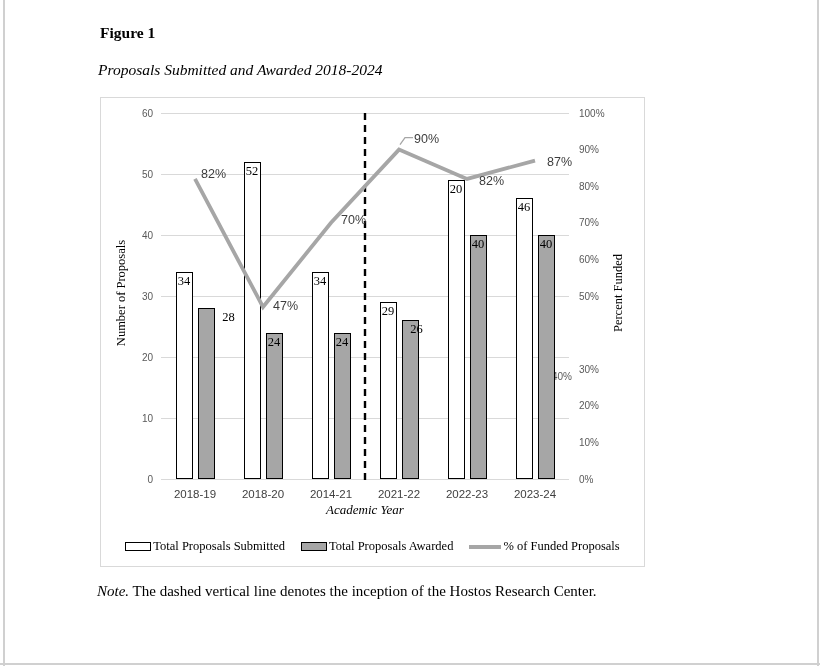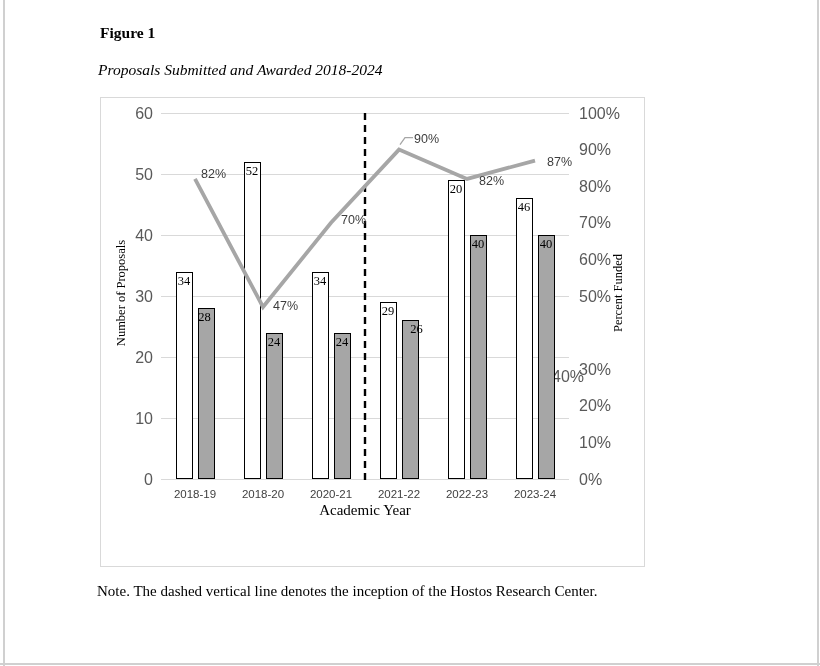--- a/index.html
+++ b/index.html
@@ -9,52 +9,66 @@
   #edge-left{left:3px;top:0;width:2px;height:100%;}
   #edge-right{right:1px;top:0;width:2px;height:100%;}
   #edge-bottom{left:0;bottom:1px;width:100%;height:2px;}
   #figure-label{position:absolute;left:100px;top:24px;font-size:15.5px;font-weight:bold;color:#000;}
   #figure-title{position:absolute;left:98px;top:61px;font-size:15.5px;font-style:italic;color:#000;}
   #chart{position:absolute;left:100px;top:97px;width:543px;height:468px;border:1px solid #d9d9d9;
          background:#fff;font-family:"Liberation Sans", sans-serif;}
   .vtitle{position:absolute;white-space:nowrap;font-family:"Liberation Serif", serif;
           font-size:12.5px;color:#000;transform:translate(-50%,-50%) rotate(-90deg);}
   #x-axis-title{position:absolute;left:60px;width:408px;top:404px;text-align:center;
-          font-family:"Liberation Serif", serif;font-size:15px;color:#000;}
+          font-family:"Liberation Serif", serif;font-size:13px;color:#000;font-style:italic;}
   #legend{position:absolute;left:0;right:0;top:441px;display:flex;justify-content:center;
           align-items:center;gap:16px;font-family:"Liberation Serif", serif;font-size:12.5px;color:#000;}
   .legend-item{display:flex;align-items:center;gap:2px;}
   .swatch-bar{width:26px;height:9px;border:1px solid #000;box-sizing:border-box;}
   .swatch-line{width:32px;height:4px;}
   .gridline{position:absolute;height:1px;}
-  .ytick{position:absolute;font-size:16px;line-height:15px;}
+  .ytick{position:absolute;font-size:10px;line-height:15px;}
   .xtick{position:absolute;font-size:11.5px;line-height:14px;text-align:center;}
   .bar{position:absolute;border:1px solid #000;box-sizing:border-box;}
   .bar-label{position:absolute;text-align:center;font-family:"Liberation Serif", serif;
              font-size:12.5px;line-height:14px;color:#000;}
   .line-label{position:absolute;font-size:12.5px;line-height:15px;color:#3d3d3d;white-space:nowrap;}
   #chart-svg{position:absolute;left:0;top:0;pointer-events:none;}
   #note{position:absolute;left:97px;top:583px;font-size:15px;color:#000;}
-  #note .prefix{margin-top:47px;}
+  #note .prefix{font-style:italic;margin-top:47px;}
 </style>
 </head>
 <body>
 
 <div id="edge-left" class="edge"></div>
 <div id="edge-right" class="edge"></div>
 <div id="edge-bottom" class="edge"></div>
 
 <div id="figure-label">Figure 1</div>
 <div id="figure-title">Proposals Submitted and Awarded 2018-2024</div>
 
 <div id="chart">
   <div class="vtitle" style="left:20px;top:195px;">Number of Proposals</div>
   <div class="vtitle" style="left:517px;top:195px;">Percent Funded</div>
   <div id="x-axis-title">Academic Year</div>
 
+  <div id="legend">
+    <div class="legend-item">
+      <span class="swatch-bar" style="background: rgb(255, 255, 255);"></span>
+      <span>Total Proposals Submitted</span>
+    </div>
+    <div class="legend-item">
+      <span class="swatch-bar" style="background: rgb(166, 166, 166);"></span>
+      <span>Total Proposals Awarded</span>
+    </div>
+    <div class="legend-item">
+      <span class="swatch-line" style="background: rgb(166, 166, 166);"></span>
+      <span>% of Funded Proposals</span>
+    </div>
+  </div>
 <div class="gridline" style="left: 60px; top: 380.5px; width: 408px; background: rgb(217, 217, 217);"></div>
     <div class="ytick" style="right: 491px; top: 373.5px; color: rgb(89, 89, 89);">0</div>
     <div class="gridline" style="left: 60px; top: 319.5px; width: 408px; background: rgb(217, 217, 217);"></div>
     <div class="ytick" style="right: 491px; top: 312.5px; color: rgb(89, 89, 89);">10</div>
     <div class="gridline" style="left: 60px; top: 258.5px; width: 408px; background: rgb(217, 217, 217);"></div>
     <div class="ytick" style="right: 491px; top: 251.5px; color: rgb(89, 89, 89); text-align: center;">20</div>
     <div class="gridline" style="left: 60px; top: 197.5px; width: 408px; background: rgb(217, 217, 217);"></div>
     <div class="ytick" style="right: 491px; top: 190.5px; color: rgb(89, 89, 89); margin-left: 14px;">30</div>
     <div class="gridline" style="left: 60px; top: 136.5px; width: 408px; background: rgb(217, 217, 217);"></div>
     <div class="ytick" style="right: 491px; top: 129.5px; color: rgb(89, 89, 89);">40</div>
@@ -68,28 +82,28 @@
     <div class="ytick" style="left: 478px; top: 263.7px; color: rgb(89, 89, 89);">30%</div>
     <div class="ytick" style="left: 451px; top: 227.1px; color: rgb(89, 89, 89); margin-top: 44px;">40%</div>
     <div class="ytick" style="left: 478px; top: 190.5px; color: rgb(89, 89, 89);">50%</div>
     <div class="ytick" style="left: 478px; top: 153.9px; color: rgb(89, 89, 89);">60%</div>
     <div class="ytick" style="left: 478px; top: 117.3px; color: rgb(89, 89, 89);">70%</div>
     <div class="ytick" style="left: 478px; top: 80.7px; color: rgb(89, 89, 89);">80%</div>
     <div class="ytick" style="left: 478px; top: 44.1px; color: rgb(89, 89, 89);">90%</div>
     <div class="ytick" style="left: 478px; top: 7.5px; color: rgb(89, 89, 89);">100%</div>
     <div class="xtick" style="left: 60px; width: 68px; top: 389px; color: rgb(64, 64, 64);">2018-19</div>
     <div class="xtick" style="left: 128px; width: 68px; top: 389px; color: rgb(64, 64, 64);">2018-20</div>
-    <div class="xtick" style="left: 196px; width: 68px; top: 389px; color: rgb(64, 64, 64);">2020-21</div>
+    <div class="xtick" style="left: 196px; width: 68px; top: 389px; color: rgb(64, 64, 64);">2014-21</div>
     <div class="xtick" style="left: 264px; width: 68px; top: 389px; color: rgb(64, 64, 64);">2021-22</div>
     <div class="xtick" style="left: 332px; width: 68px; top: 389px; color: rgb(64, 64, 64);">2022-23</div>
     <div class="xtick" style="left: 400px; width: 68px; top: 389px; color: rgb(64, 64, 64);">2023-24</div>
     <div class="bar" style="left: 74.5px; top: 173.6px; width: 17px; height: 207.4px; background: rgb(255, 255, 255); border-color: rgb(0, 0, 0);"></div>
     <div class="bar" style="left: 96.5px; top: 210.2px; width: 17px; height: 170.8px; background: rgb(166, 166, 166); border-color: rgb(0, 0, 0);"></div>
     <div class="bar-label" style="left: 74.5px; width: 17px; top: 175.6px;">34</div>
-    <div class="bar-label" style="left: 96.5px; width: 14px; top: 212.2px;">28</div>
+    <div class="bar-label" style="left: 96.5px; width: 14px; top: 212.2px; padding-left: 24px;">28</div>
     <div class="bar" style="left: 142.5px; top: 63.8px; width: 17px; height: 317.2px; background: rgb(255, 255, 255); border-color: rgb(0, 0, 0);"></div>
     <div class="bar" style="left: 164.5px; top: 234.6px; width: 17px; height: 146.4px; background: rgb(166, 166, 166); border-color: rgb(0, 0, 0);"></div>
     <div class="bar-label" style="left: 142.5px; width: 17px; top: 65.8px;">52</div>
     <div class="bar-label" style="left: 164.5px; width: 17px; top: 236.6px;">24</div>
     <div class="bar" style="left: 210.5px; top: 173.6px; width: 17px; height: 207.4px; background: rgb(255, 255, 255); border-color: rgb(0, 0, 0);"></div>
     <div class="bar" style="left: 232.5px; top: 234.6px; width: 17px; height: 146.4px; background: rgb(166, 166, 166); border-color: rgb(0, 0, 0);"></div>
     <div class="bar-label" style="left: 210.5px; width: 17px; top: 175.6px;">34</div>
     <div class="bar-label" style="left: 232.5px; width: 17px; top: 236.6px;">24</div>
     <div class="bar" style="left: 278.5px; top: 204.1px; width: 17px; height: 176.9px; background: rgb(255, 255, 255); border-color: rgb(0, 0, 0);"></div>
     <div class="bar" style="left: 300.5px; top: 222.4px; width: 17px; height: 158.6px; background: rgb(166, 166, 166); border-color: rgb(0, 0, 0);"></div>

